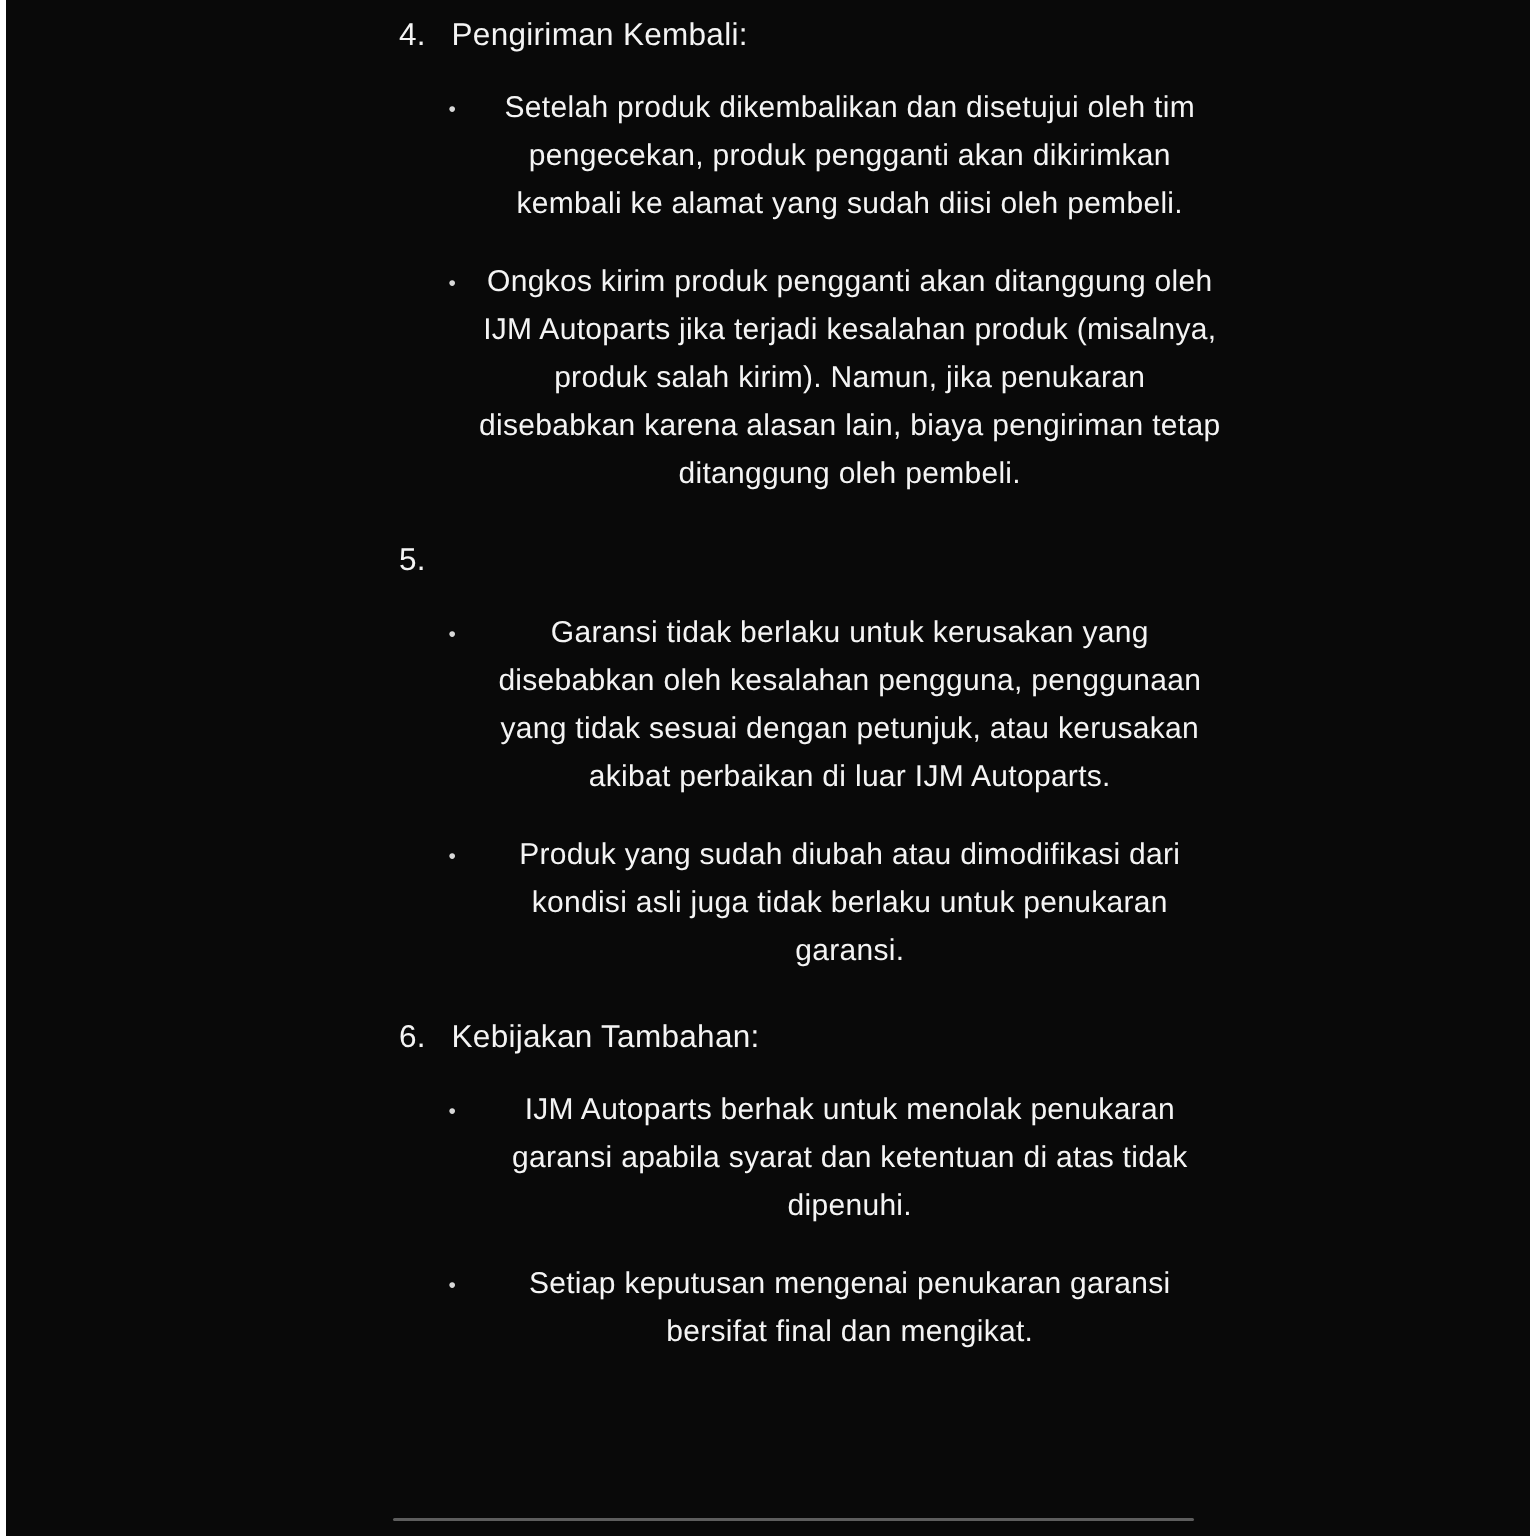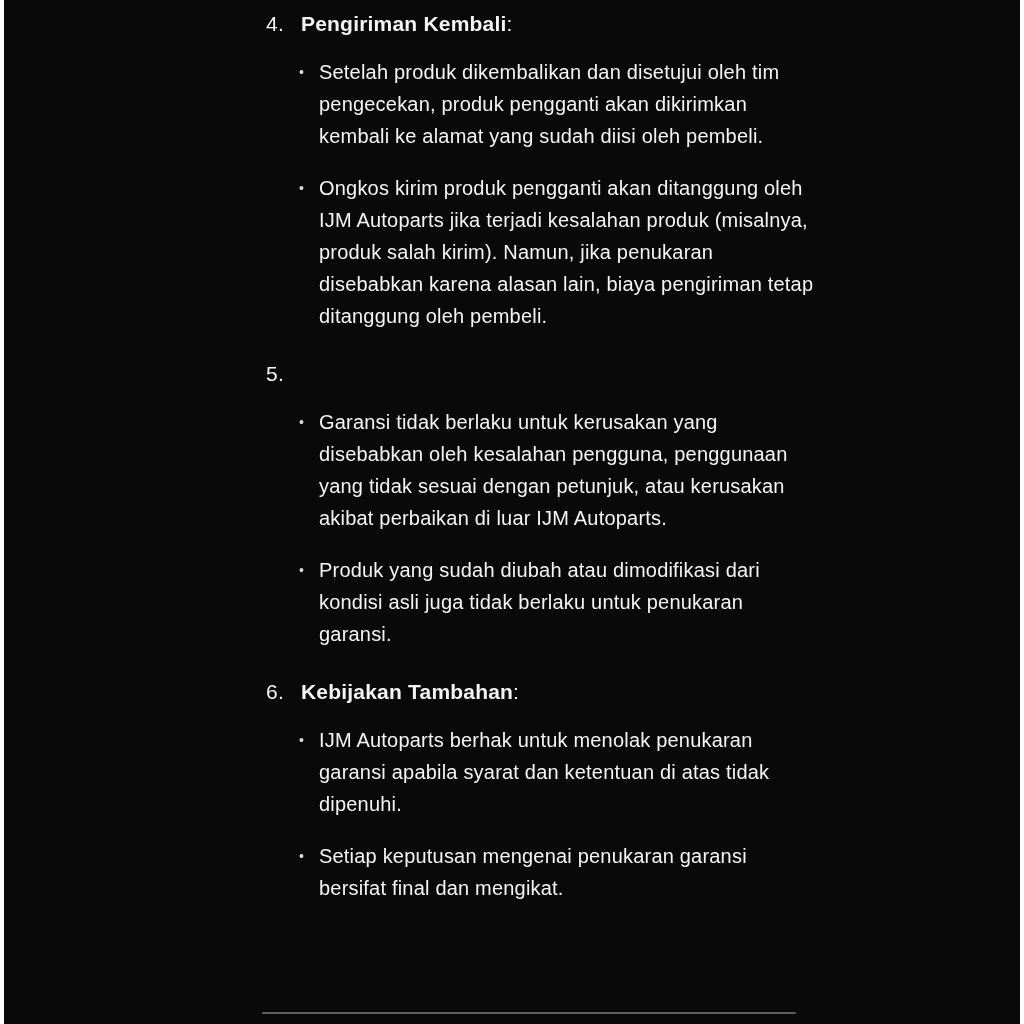--- a/index.html
+++ b/index.html
@@ -51,21 +51,21 @@
   }
   .section:first-child .heading-row {
     margin-top: 0;
   }
   .num {
     width: 35px;
     flex-shrink: 0;
     font-weight: 400;
   }
   .heading-title {
-    font-weight: 700;
+    font-weight: 400;
   }
   .heading-colon {
     font-weight: 400;
   }
   .bullets {
     padding-left: 33px;
   }
   .bullet {
     display: flex;
     margin-bottom: 20px;
@@ -73,20 +73,21 @@
   .dot {
     width: 20px;
     flex-shrink: 0;
     font-size: 14px;
     line-height: 32px;
     color: #d8d8d8;
   }
   .bullet-text {
     margin: 0;
     flex: 1;
+    text-align: center;
   }
   .bottom-divider {
     position: absolute;
     left: 258px;
     top: 1012px;
     width: 534px;
     height: 2px;
     background: #5d5d5d;
     border-radius: 1px;
   }

